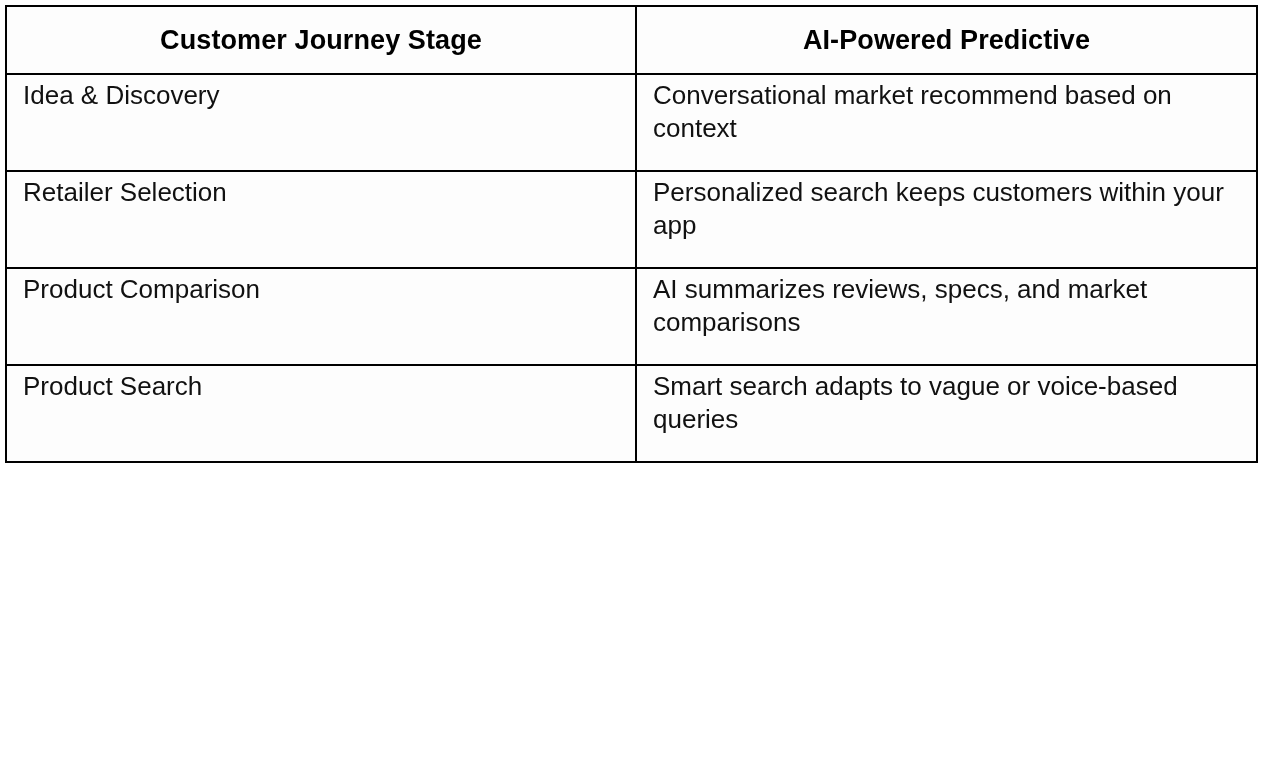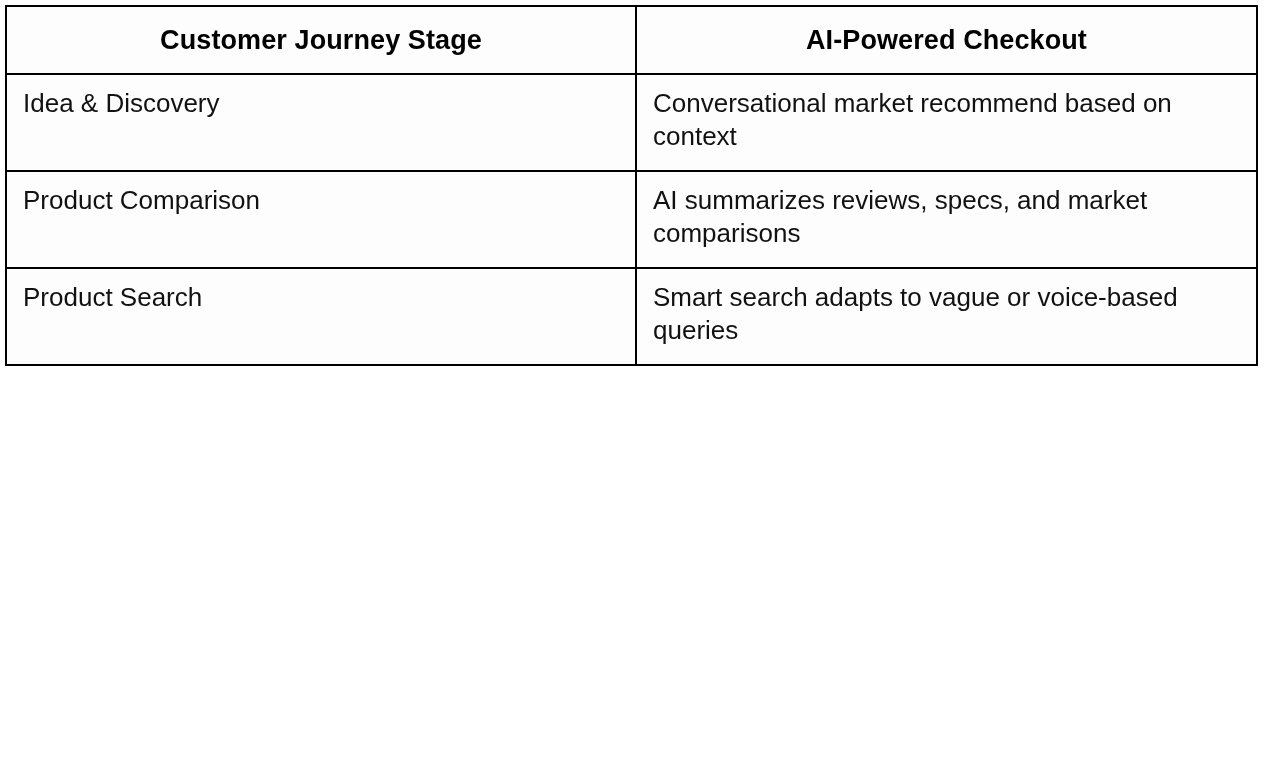--- a/index.html
+++ b/index.html
@@ -55,21 +55,21 @@
     padding: 8px 10px;
     letter-spacing: 0.1px;
     color: #000000;
   }
 
   .journey-table td {
     font-weight: normal;
     font-size: 26px;
     line-height: 33px;
     height: 97px;
-    padding: 12px 14px 12px 16px;
+    padding: 4px 14px 12px 16px;
     color: #111111;
   }
 
   .cell-text {
     display: block;
     white-space: normal;
     word-break: normal;
   }
 
   .col-advantage-cell {
@@ -85,35 +85,43 @@
     <colgroup>
       <col class="col-stage">
       <col class="col-advantage">
     </colgroup>
     <thead>
       <tr>
         <th>
           <span class="cell-text">Customer Journey Stage</span>
         </th>
         <th>
-          <span class="cell-text">AI-Powered Checkout</span>
+          <span class="cell-text">AI-Powered Predictive</span>
         </th>
       </tr>
     </thead>
     <tbody>
 
       <tr>
         <td>
           <span class="cell-text">Idea &amp; Discovery</span>
         </td>
         <td class="col-advantage-cell">
           <span class="cell-text">Conversational market recommend based on context</span>
         </td>
       </tr>
 
+      <tr>
+        <td>
+          <span class="cell-text">Retailer Selection</span>
+        </td>
+        <td class="col-advantage-cell">
+          <span class="cell-text">Personalized search keeps customers within your app</span>
+        </td>
+      </tr>
 
       <tr>
         <td>
           <span class="cell-text">Product Comparison</span>
         </td>
         <td class="col-advantage-cell">
           <span class="cell-text">AI summarizes reviews, specs, and market comparisons</span>
         </td>
       </tr>
 

